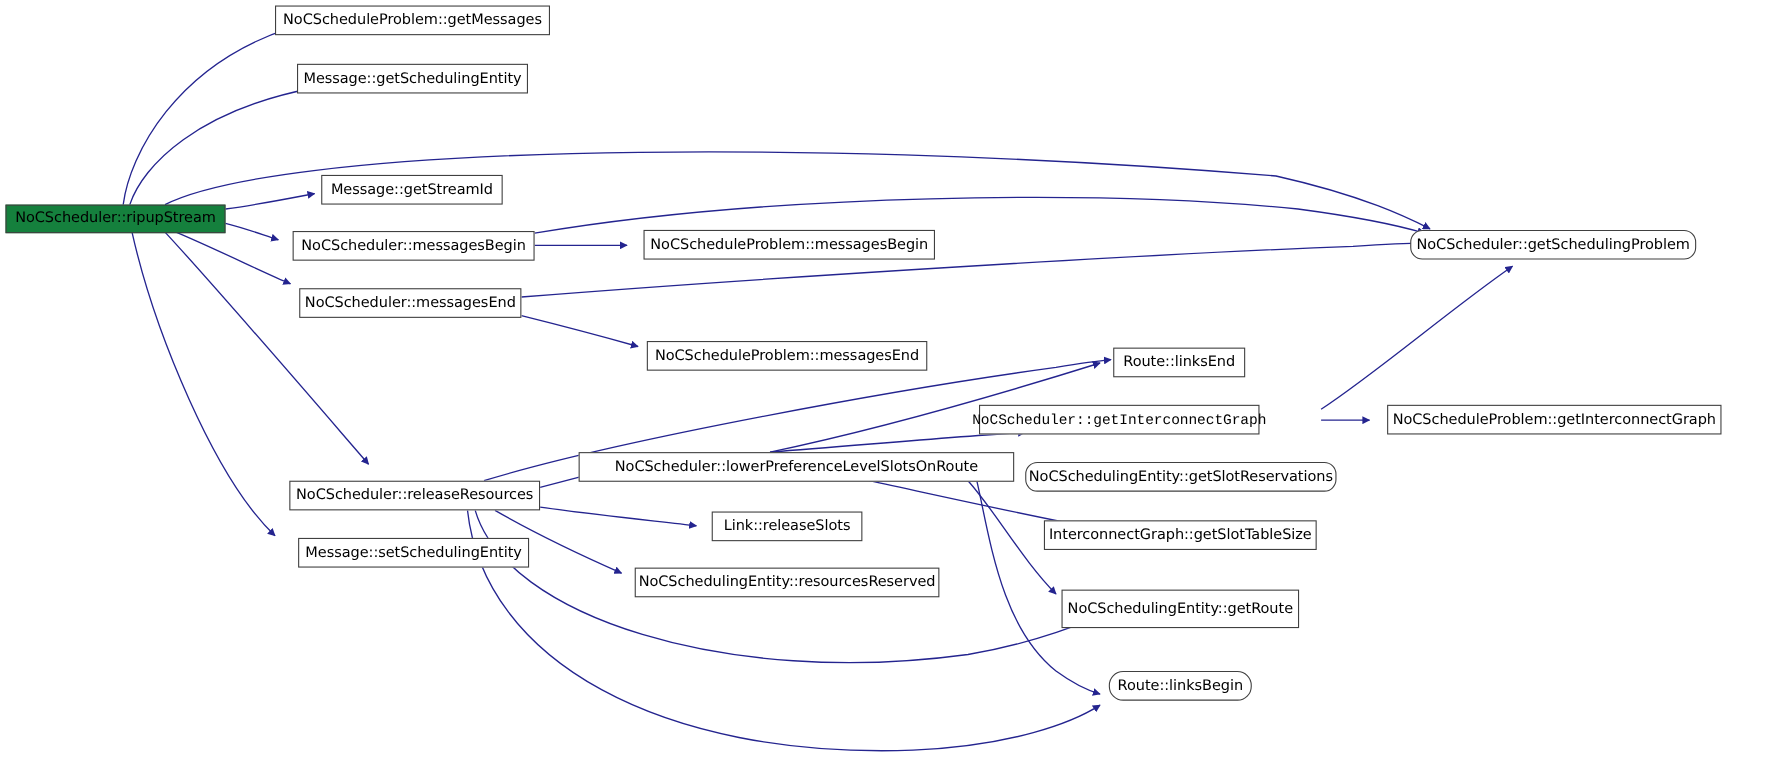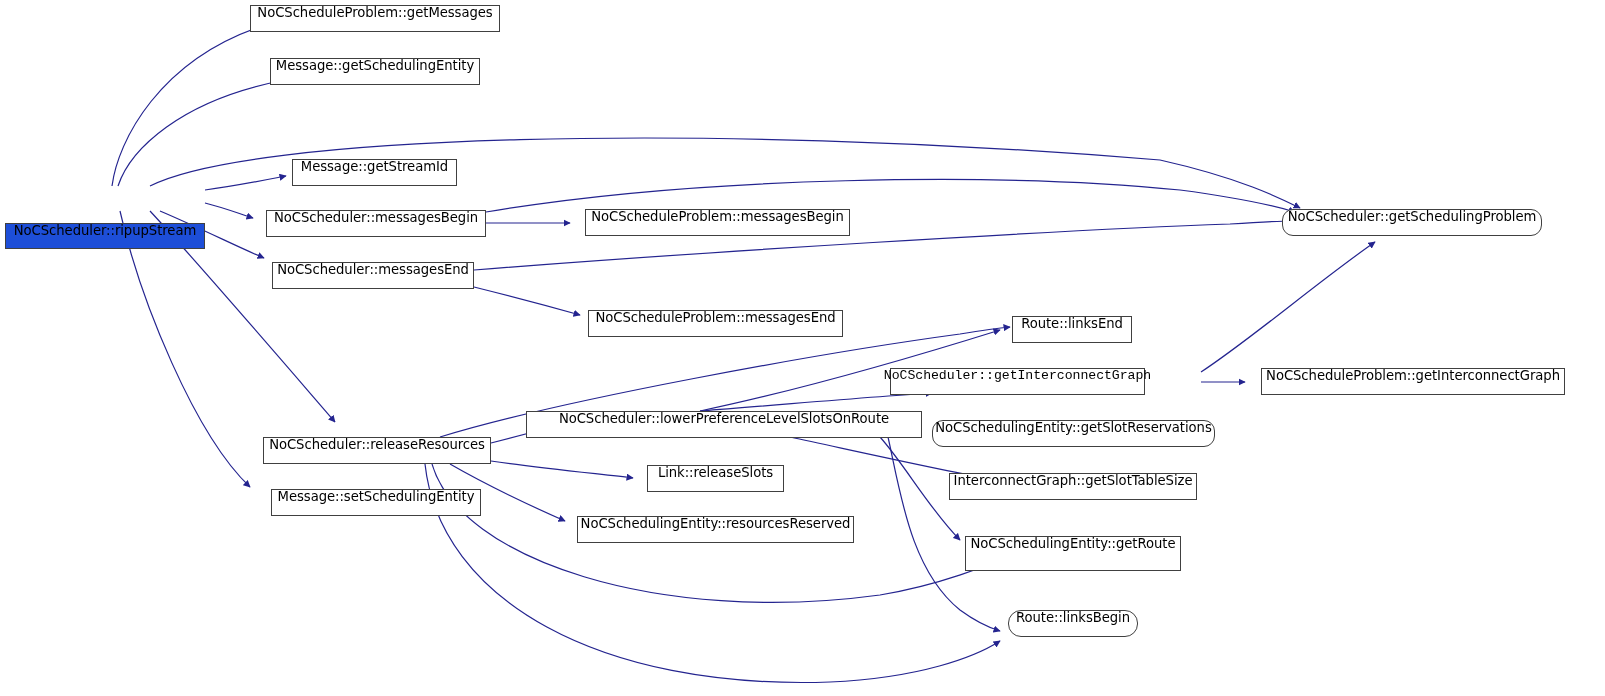--- a/index.html
+++ b/index.html
@@ -20,35 +20,34 @@
     left: 0;
     top: 0;
     width: 1605px;
     height: 696px;
     pointer-events: none;
   }
   .node {
     position: absolute;
     box-sizing: border-box;
     display: flex;
-    align-items: flex-start;
+    align-items: center;
     justify-content: center;
     background: #ffffff;
     border: 1px solid #404040;
     color: #000000;
     font-size: 13.2px;
     line-height: 1;
     white-space: nowrap;
     letter-spacing: -0.05px;
     z-index: 5;
   }
   .node.root {
-    background: #1d4ed8;
+    background: #15803d;
     border: 1px solid #404040;
-    margin-top: 37px;
   }
   .node .label {
     display: block;
     padding: 0 6px;
   }
 </style>
 </head>
 <body>
 
 <div id="canvas">

